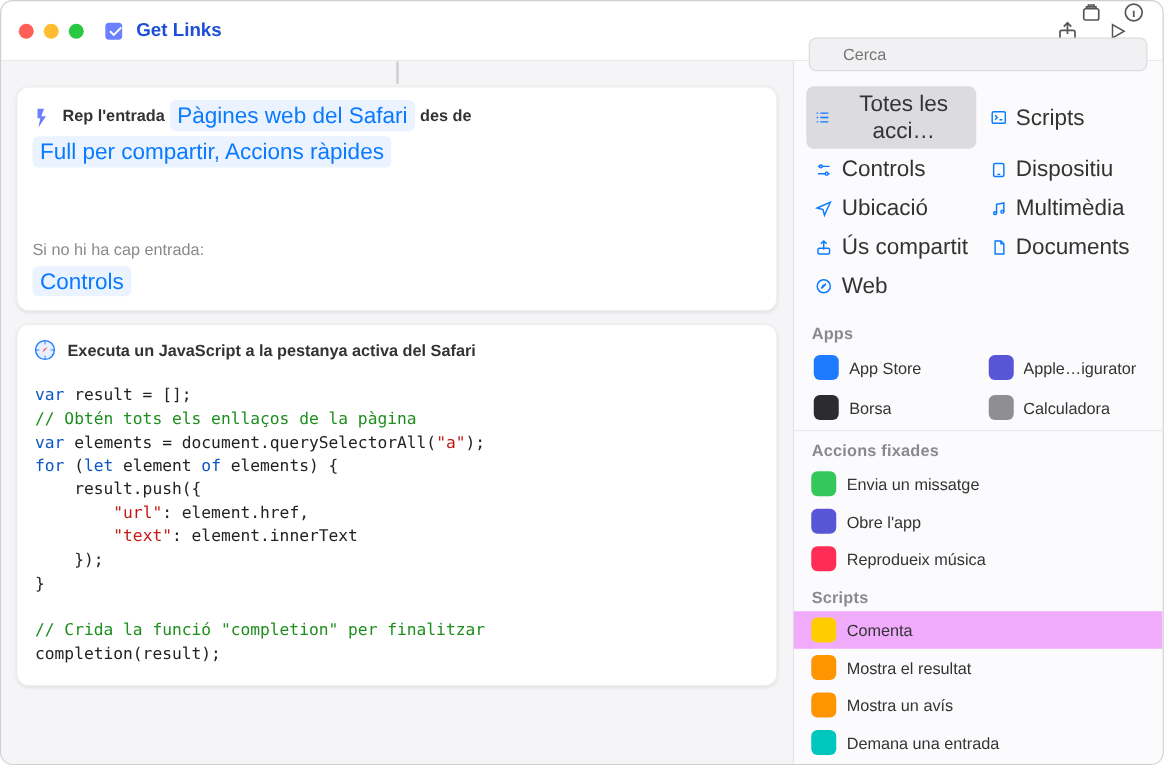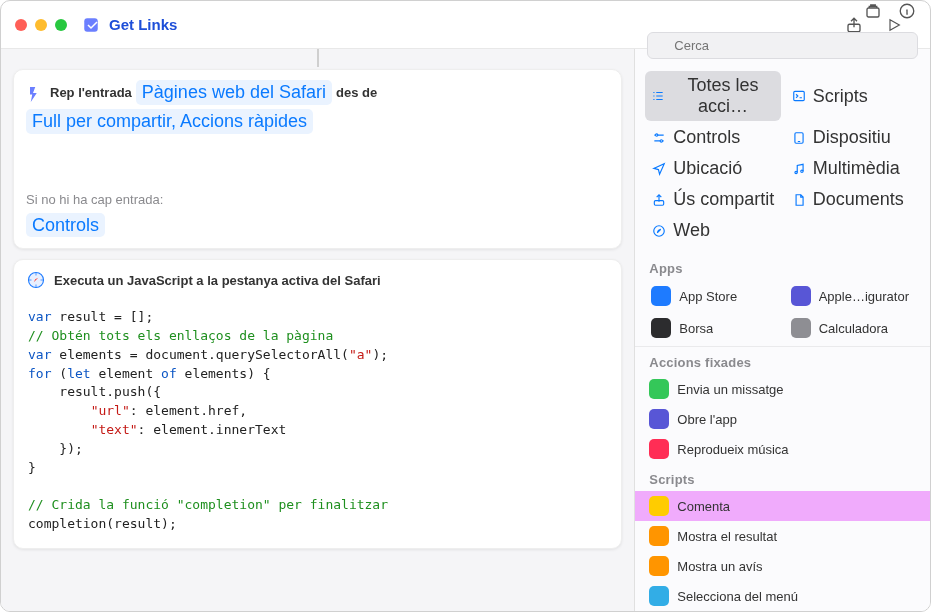--- a/index.html
+++ b/index.html
@@ -336,18 +336,22 @@
         </div>
         <div class="action-item">
           <span class="ac-ic bg-orange"></span>
           <span>Mostra el resultat</span>
         </div>
         <div class="action-item">
           <span class="ac-ic bg-orange"></span>
           <span>Mostra un avís</span>
         </div>
         <div class="action-item">
+          <span class="ac-ic bg-teal"></span>
+          <span>Demana una entrada</span>
+        </div>
+        <div class="action-item">
           <span class="ac-ic bg-cyan"></span>
           <span>Selecciona del menú</span>
         </div>
       </div>
   </div>
 </div>
 
 </body></html>

